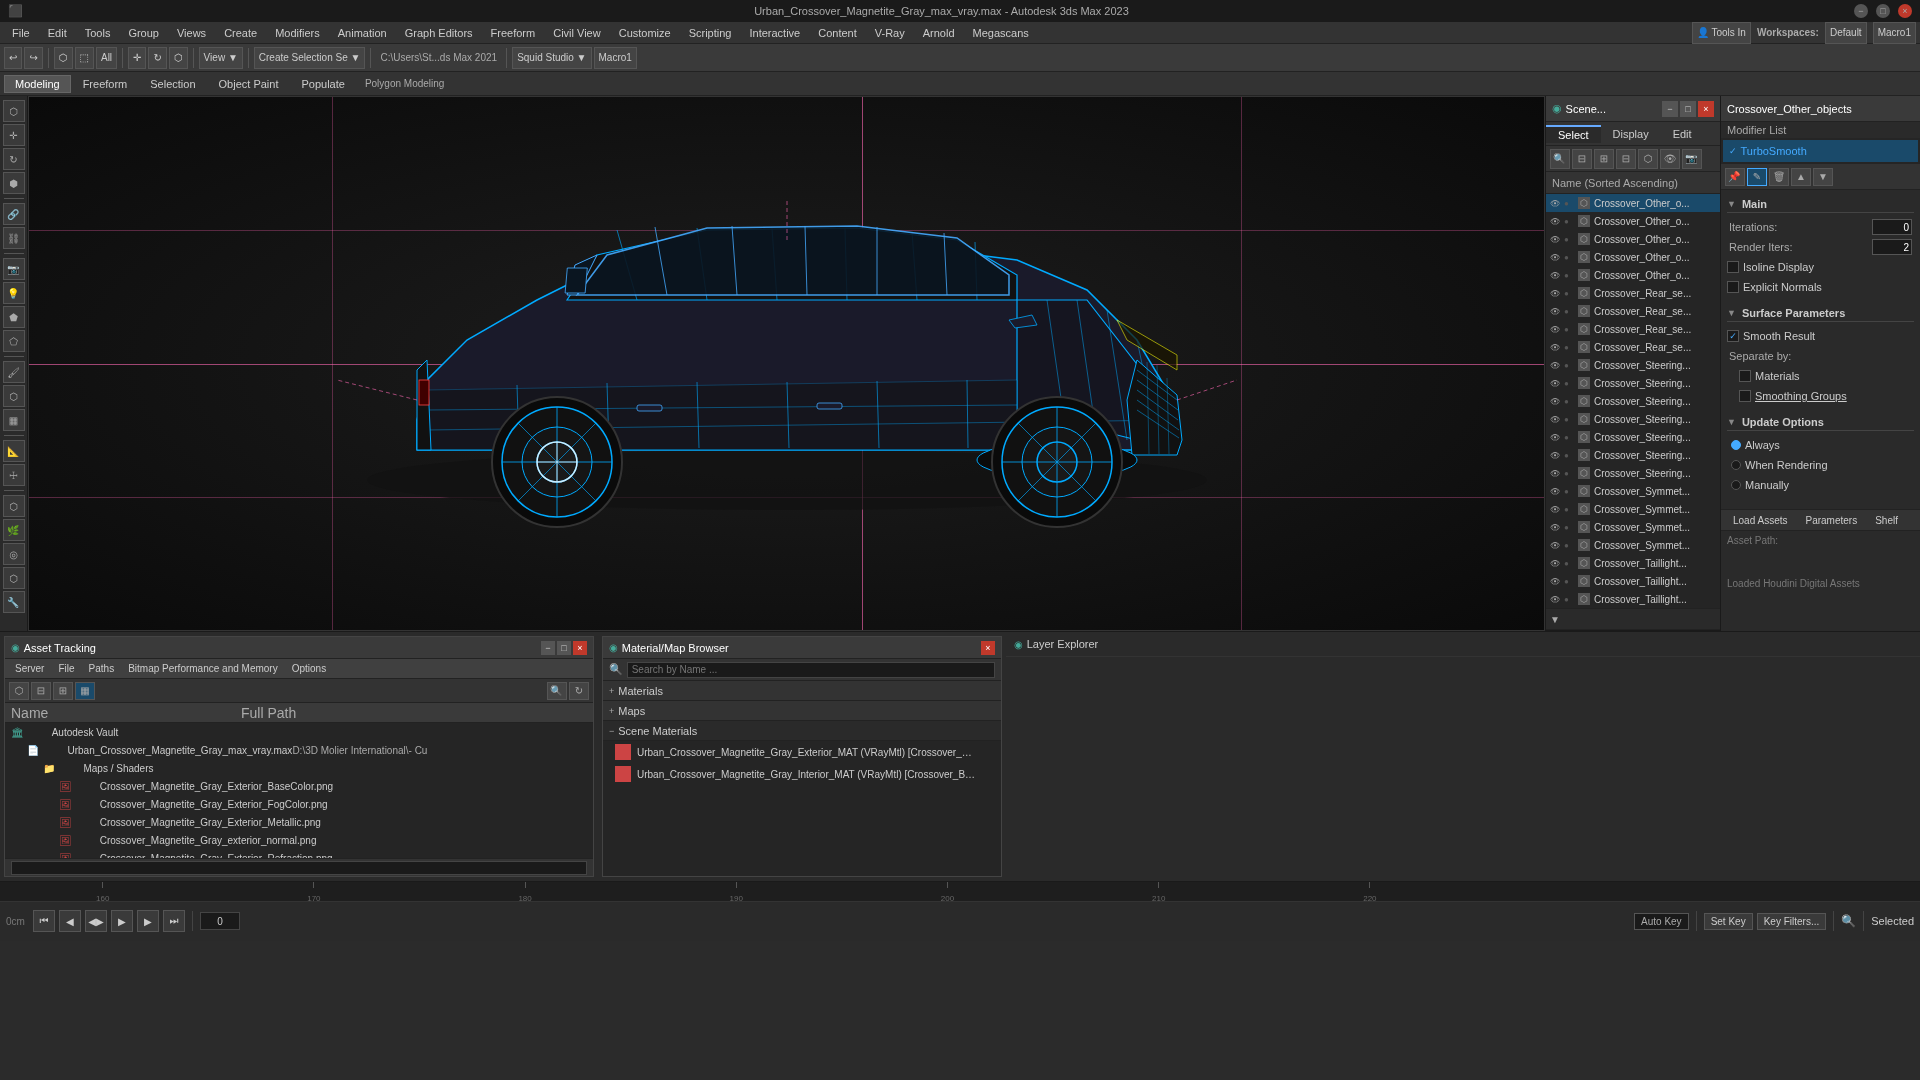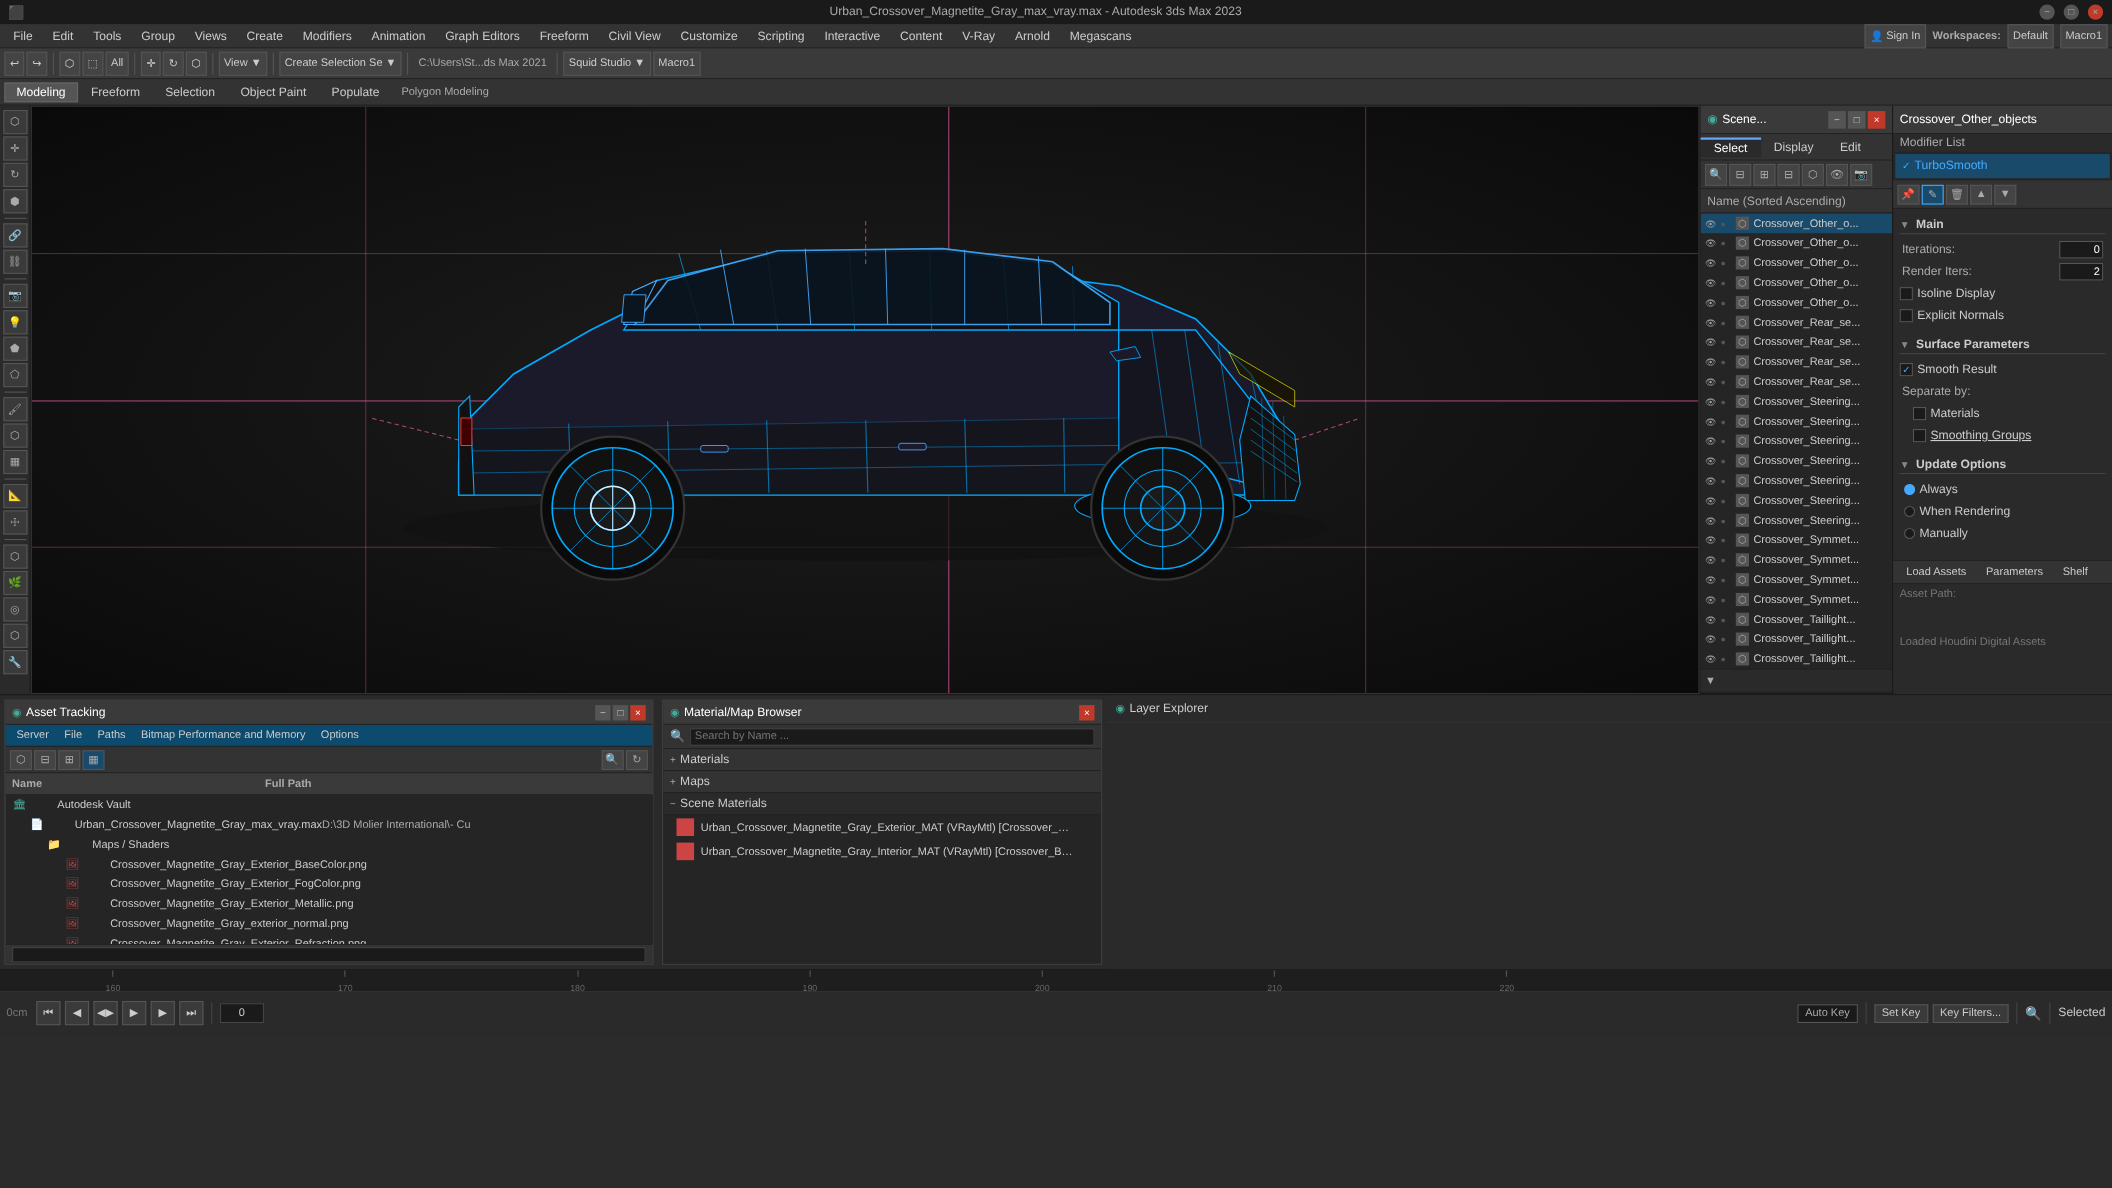--- a/index.html
+++ b/index.html
@@ -176,36 +176,36 @@
       display: flex; flex-direction: column;
     }
     #at-title-bar {
       height: 22px; background: #3a3a3a; display: flex; align-items: center;
       justify-content: space-between; padding: 0 6px; border-bottom: 1px solid #222;
     }
     .at-title { color: #fff; font-size: 11px; display: flex; align-items: center; gap: 4px; }
     .at-title-btns { display: flex; gap: 2px; }
     .at-title-btn { width: 14px; height: 14px; background: #555; border: none; cursor: pointer; color: #ccc; font-size: 9px; display: flex; align-items: center; justify-content: center; }
     #at-menu-bar {
-      height: 20px; background: #0c4a6e; display: flex; align-items: center;
+      height: 20px; background: #404040; display: flex; align-items: center;
       padding: 0 4px; gap: 2px; border-bottom: 1px solid #222;
     }
     .at-menu { padding: 1px 6px; cursor: pointer; color: #ccc; font-size: 10px; }
     #at-toolbar {
       height: 24px; background: #333; display: flex; align-items: center;
       padding: 0 4px; gap: 2px; border-bottom: 1px solid #222;
     }
     .at-tb-btn { width: 20px; height: 18px; background: #444; border: 1px solid #555;
       cursor: pointer; display: flex; align-items: center; justify-content: center; font-size: 10px; color: #aaa; }
     .at-tb-btn.active { background: #1a4a6a; }
     #at-col-header {
       height: 20px; background: #3a3a3a; display: flex; align-items: center;
       padding: 0 6px; border-bottom: 1px solid #222;
     }
-    .at-col { color: #aaa; font-size: 10px; font-weight: bold; }
+    .at-col { color: #aaa; font-size: 14px; font-weight: normal; }
     .at-col-name { flex: 0 0 230px; }
     .at-col-path { flex: 1; }
     #at-list { flex: 1; overflow-y: auto; background: #252525; }
     .at-item { display: flex; align-items: center; padding: 1px 6px; min-height: 18px; cursor: pointer; }
     .at-item-indent { width: 16px; }
     .at-item-indent2 { width: 32px; }
     .at-item-indent3 { width: 48px; }
     .at-item-name { font-size: 10px; color: #ccc; flex: 0 0 214px; margin-left: 28px; }
     .at-item-path { font-size: 10px; color: #aaa; flex: 1; }
     #at-status-bar { height: 18px; background: #333; border-top: 1px solid #222; display: flex; align-items: center; padding: 0 6px; }
@@ -291,21 +291,21 @@
   <div class="menu-item">Customize</div>
   <div class="menu-item">Scripting</div>
   <div class="menu-item">Interactive</div>
   <div class="menu-item">Content</div>
   <div class="menu-item">V-Ray</div>
   <div class="menu-item">Arnold</div>
   <div class="menu-item">Megascans</div>
   <div style="margin-left:auto; display:flex; align-items:center; gap:6px;">
     <div class="tb-btn">
       <span>👤</span>
-      <span>Sign In</span>
+      <span>Tools In</span>
     </div>
     <span style="color:#aaa; font-size:10px;font-weight:bold;">Workspaces:</span>
     <div class="tb-btn">Default</div>
     <div class="tb-btn">Macro1</div>
   </div>
 </div>
 
 <div id="toolbar">
   <div class="tb-btn">↩</div>
   <div class="tb-btn">↪</div>

